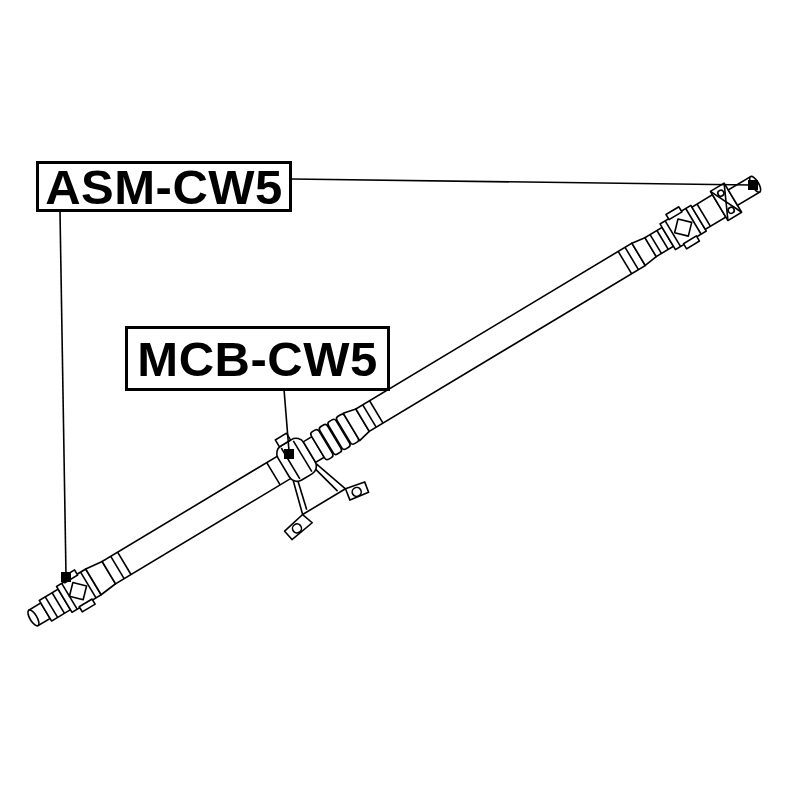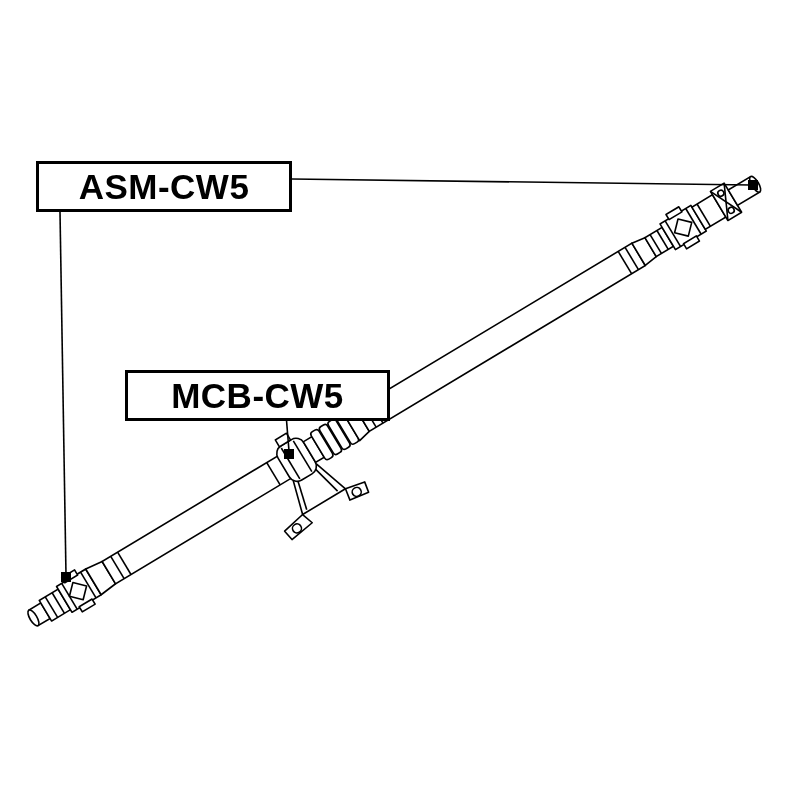--- a/index.html
+++ b/index.html
@@ -22,27 +22,27 @@
   }
   .label-box {
     position: absolute;
     box-sizing: border-box;
     border: 3px solid #000000;
     background: #ffffff;
     display: flex;
     align-items: center;
     justify-content: center;
     font-weight: bold;
-    font-size: 35px;
+    font-size: 49px;
     letter-spacing: 0.5px;
     color: #000000;
     white-space: nowrap;
   }
   .label-asm { left: 36px;  top: 161px; width: 256px; height: 51px; }
-  .label-mcb { left: 125px; top: 326px; width: 265px; height: 51px; margin-top: 44px; }
+  .label-mcb { left: 125px; top: 326px; width: 265px; height: 65px; }
 </style>
 </head>
 <body>
 
 <div class="stage">
 
   <svg class="drawing-svg" width="800" height="800" viewBox="0 0 800 800">
 
     <g transform="translate(30 620) rotate(-31)" fill="#ffffff" stroke="#000000" stroke-width="1.6" stroke-linejoin="round">
 

